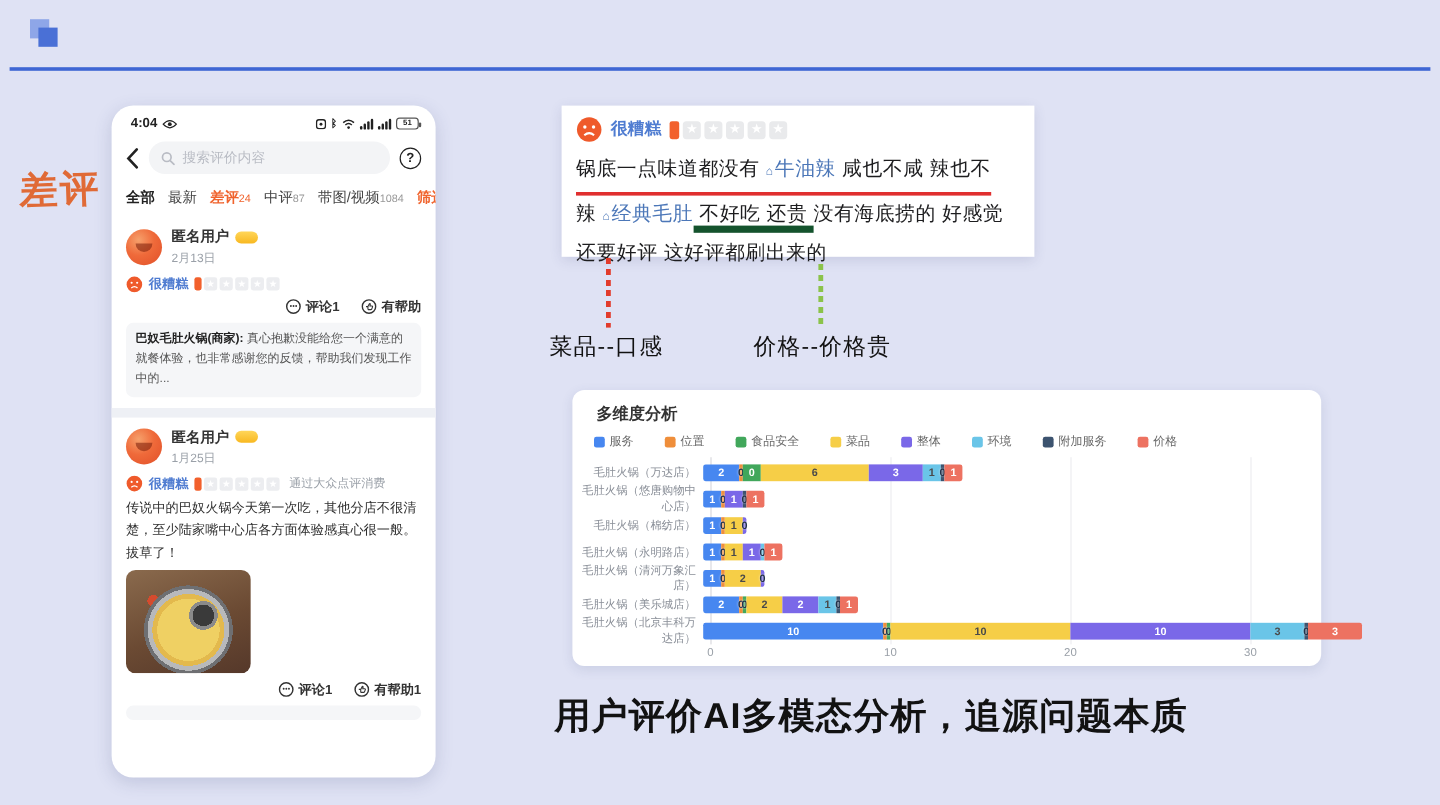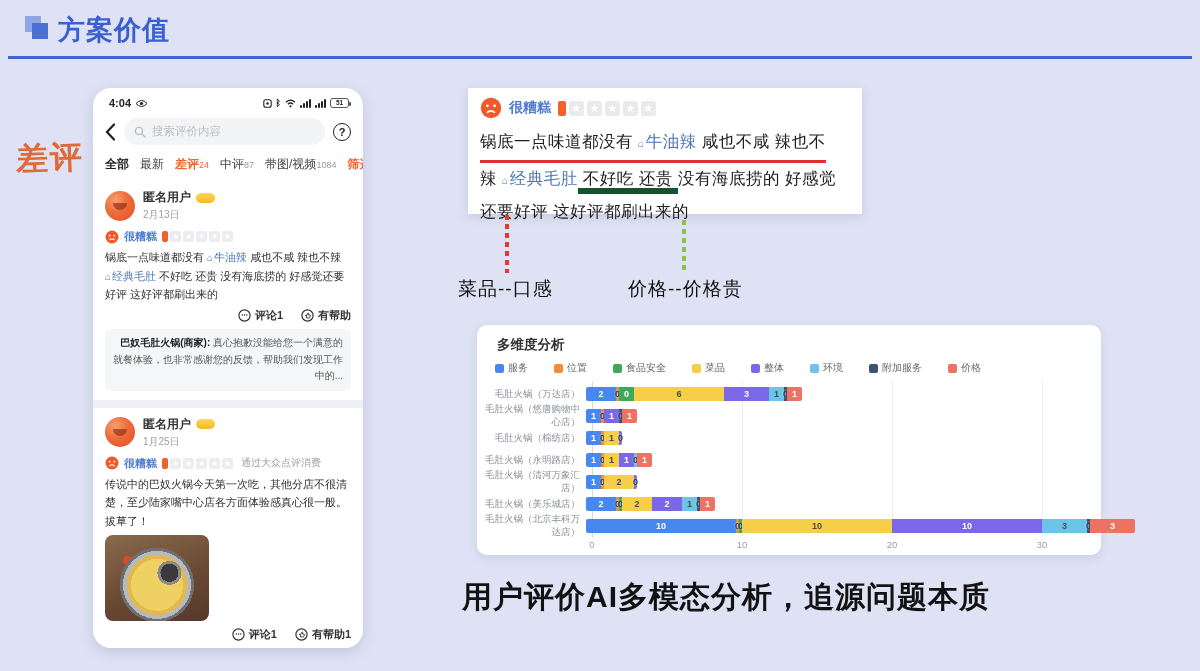--- a/index.html
+++ b/index.html
@@ -51,21 +51,21 @@
   .r-rlabel { font-size:11px; font-weight:700; color:#4f7cd1; }
   .r-rextra { font-size:10px; color:#9aa0a8; margin-left:3px; }
   .stars { display:flex; align-items:center; gap:2px; }
   .stars .s-first { width:6px; height:11px; background:#f2602c; border-radius:2px; }
   .stars .s { width:11px; height:11px; background:#eceDF0; background:#ecedf0; border-radius:2px; color:#fff; font-size:8px; line-height:11px; text-align:center; }
   .r-body { font-size:11px; line-height:1.7; color:#2f2f2f; margin:2px 0 4px; }
   .dish-tag { color:#4c77b8; }
   .dish-tag:before { content:"⌂"; margin-right:1px; font-size:10px; }
   .r-actions { display:flex; justify-content:flex-end; gap:18px; align-items:center; font-size:11px; font-weight:700; color:#333; margin:3px 0 6px; }
   .r-act { display:flex; align-items:center; gap:4px; }
-  .r-reply { background:#f5f6f8; border-radius:6px; padding:6px 8px; font-size:10px; line-height:1.65; color:#555;text-align:right; }
+  .r-reply { background:#f5f6f8; border-radius:6px; padding:6px 8px; font-size:10px; line-height:1.65; color:#555; }
   .r-reply b { color:#222; }
   .feed-gap { height:8px; background:#eef0f5; }
   .r-photo { width:104px; height:86px; border-radius:8px; margin:4px 0 6px;
     background:
       radial-gradient(circle at 62% 44%, #3a3a3a 0 9px, #8a8a8a 9px 12px, transparent 12px),
       radial-gradient(circle at 50% 58%, #efd063 0 26px, #e3b94d 26px 30px, #b8b9bb 30px 34px, #6e6f72 34px 37px, transparent 37px),
       radial-gradient(circle at 22% 30%, #d44b2e 0 5px, transparent 5px),
       radial-gradient(circle at 78% 72%, #c9e089 0 5px, transparent 5px),
       linear-gradient(160deg, #8a6a4d 0%, #6b4a33 55%, #55382a 100%);
   }
@@ -116,21 +116,20 @@
 </style>
 </head>
 <body>
 
 <div class="slide">
 
   <div class="hdr-icon">
     <div class="sq-back"></div>
       <div class="sq-front"></div>
   </div>
-  <div class="hdr-title">方案价值</div>
   <div class="hdr-line"></div>
 
   <div class="badnote">差评！</div>
 
   <div class="phone">
     <div class="p-status">
       <div class="p-stat-left">
         <span>4:04</span>
         <svg width="13" height="9" viewBox="0 0 13 9">
             <path d="M1 4.5 Q6.5 -1.5 12 4.5 Q6.5 10.5 1 4.5Z" fill="none" stroke="#222" stroke-width="1"></path>
@@ -210,21 +209,20 @@
           <span class="r-rlabel">很糟糕</span>
           <span class="stars">
               <span class="s-first"></span>
               <span class="s">★</span>
               <span class="s">★</span>
               <span class="s">★</span>
               <span class="s">★</span>
               <span class="s">★</span>
             </span>
         </div>
-        <p class="r-body"><span>锅底一点味道都没有 </span><span class="dish-tag">牛油辣</span><span> 咸也不咸 辣也不辣 </span><span class="dish-tag">经典毛肚</span><span> 不好吃 还贵 没有海底捞的 好感觉还要好评 这好评都刷出来的</span></p>
         <div class="r-actions">
           <span class="r-act">
               <svg width="13" height="13" viewBox="0 0 13 13">
                 <circle cx="6.5" cy="6.5" r="5.6" fill="none" stroke="#333" stroke-width="1.2"></circle>
                 <circle cx="4.4" cy="6" r="0.8" fill="#333"></circle>
                 <circle cx="6.6" cy="6" r="0.8" fill="#333"></circle>
                 <circle cx="8.8" cy="6" r="0.8" fill="#333"></circle>
               </svg>
               <span>评论1</span>
             </span>

